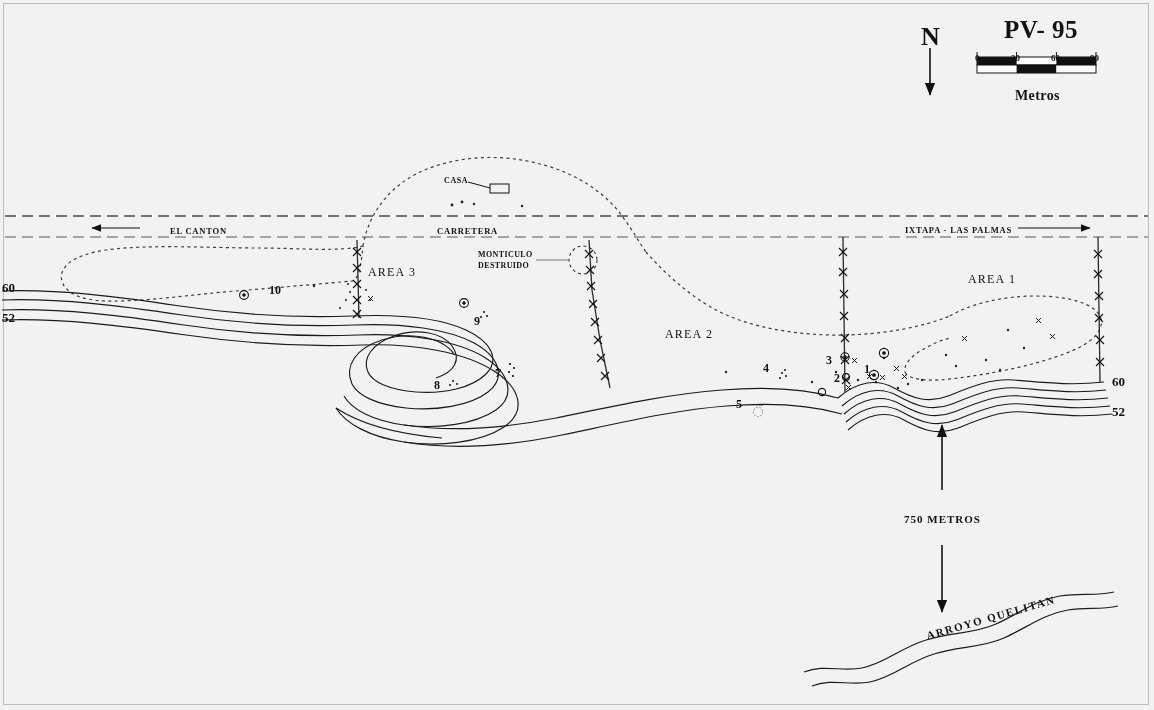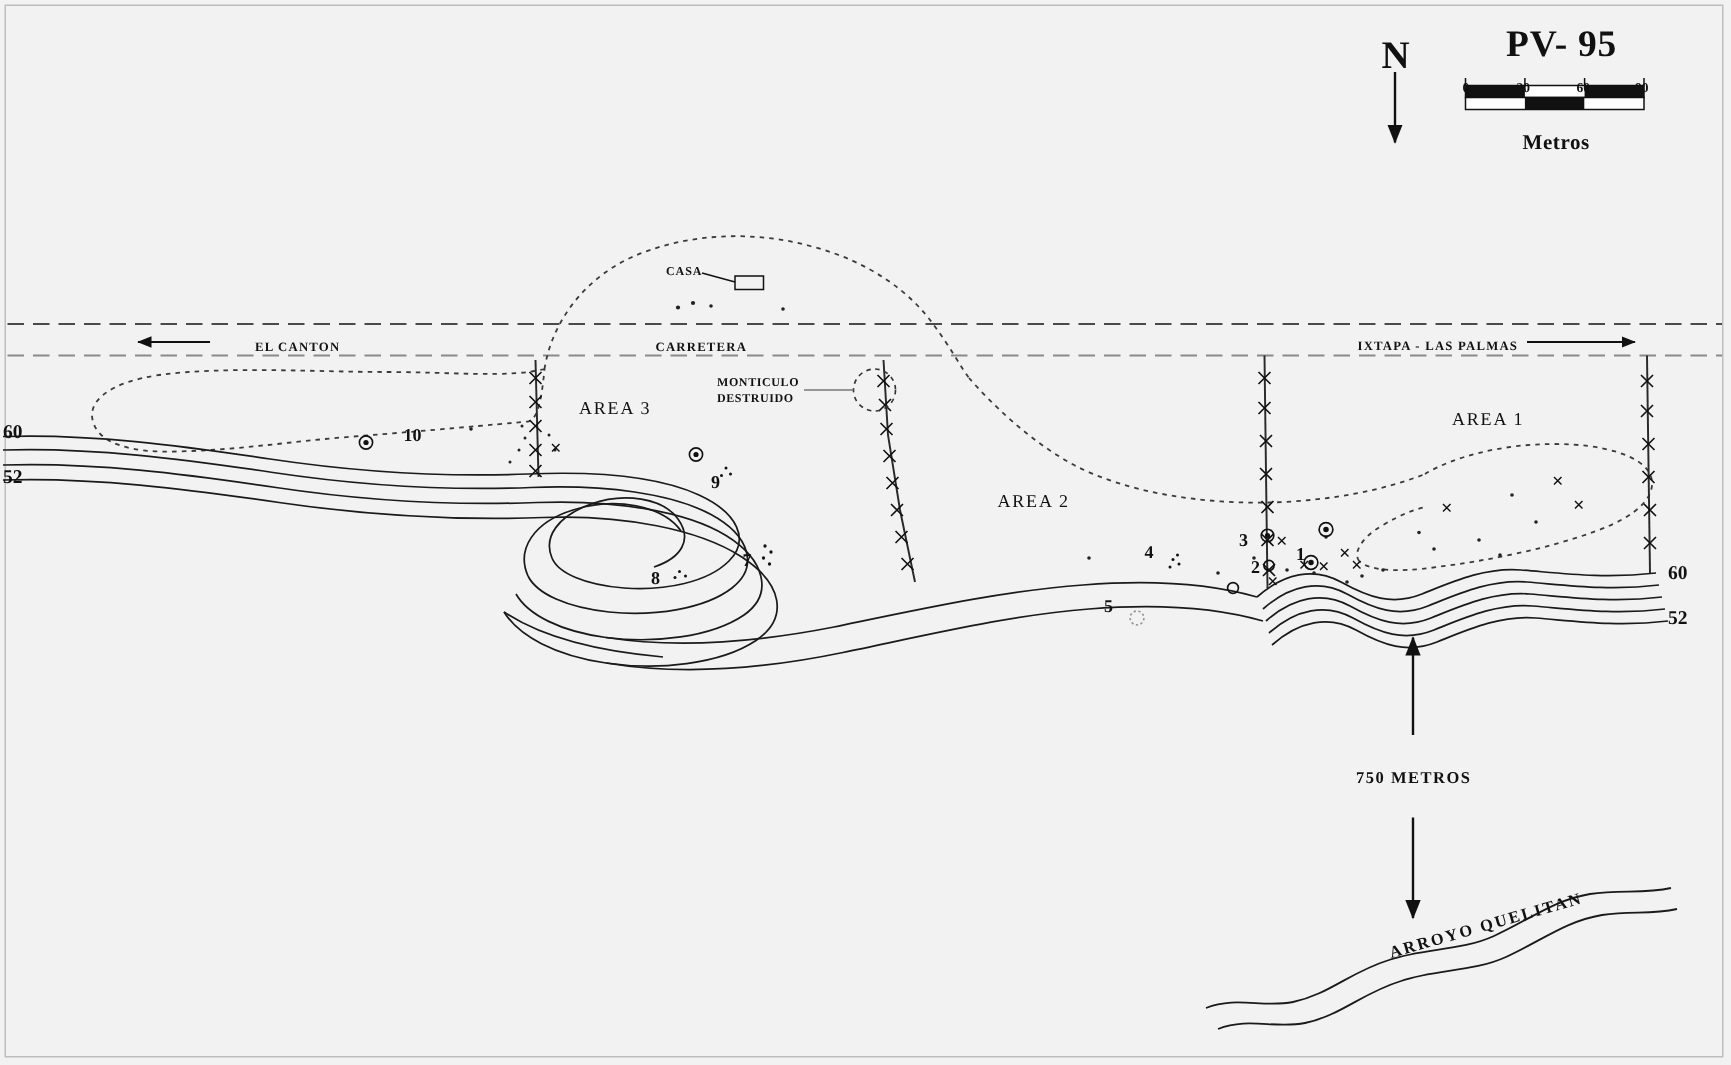--- a/index.html
+++ b/index.html
@@ -283,21 +283,21 @@
   <div class="lbl serif sc-num" style="left:975px;top:53px;">0</div>
   <div class="lbl serif sc-num" style="left:1011px;top:53px;">20</div>
   <div class="lbl serif sc-num" style="left:1051px;top:53px;">60</div>
   <div class="lbl serif sc-num" style="left:1090px;top:53px;">90</div>
   <div class="lbl serif metros" style="left:1015px;top:88px;">Metros</div>
 
   <div class="lbl serif road-lbl" style="left:170px;top:226px;">EL CANTON</div>
   <div class="lbl serif road-lbl" style="left:437px;top:226px;">CARRETERA</div>
   <div class="lbl serif road-lbl" style="left:905px;top:225px;">IXTAPA - LAS PALMAS</div>
 
-  <div class="lbl serif area" style="left:386px;top:265px;text-align:right;">AREA 3</div>
+  <div class="lbl serif area" style="left:368px;top:265px;text-align:right;">AREA 3</div>
   <div class="lbl serif area" style="left:665px;top:327px;">AREA 2</div>
   <div class="lbl serif area" style="left:968px;top:272px;">AREA 1</div>
 
   <div class="lbl serif casa" style="left:444px;top:176px;">CASA</div>
   <div class="lbl serif mont" style="left:478px;top:249px;">MONTICULO</div>
   <div class="lbl serif mont" style="left:478px;top:260px;">DESTRUIDO</div>
 
   <div class="lbl serif contour" style="left:2px;top:280px;">60</div>
   <div class="lbl serif contour" style="left:2px;top:310px;">52</div>
   <div class="lbl serif contour" style="left:1112px;top:374px;">60</div>

